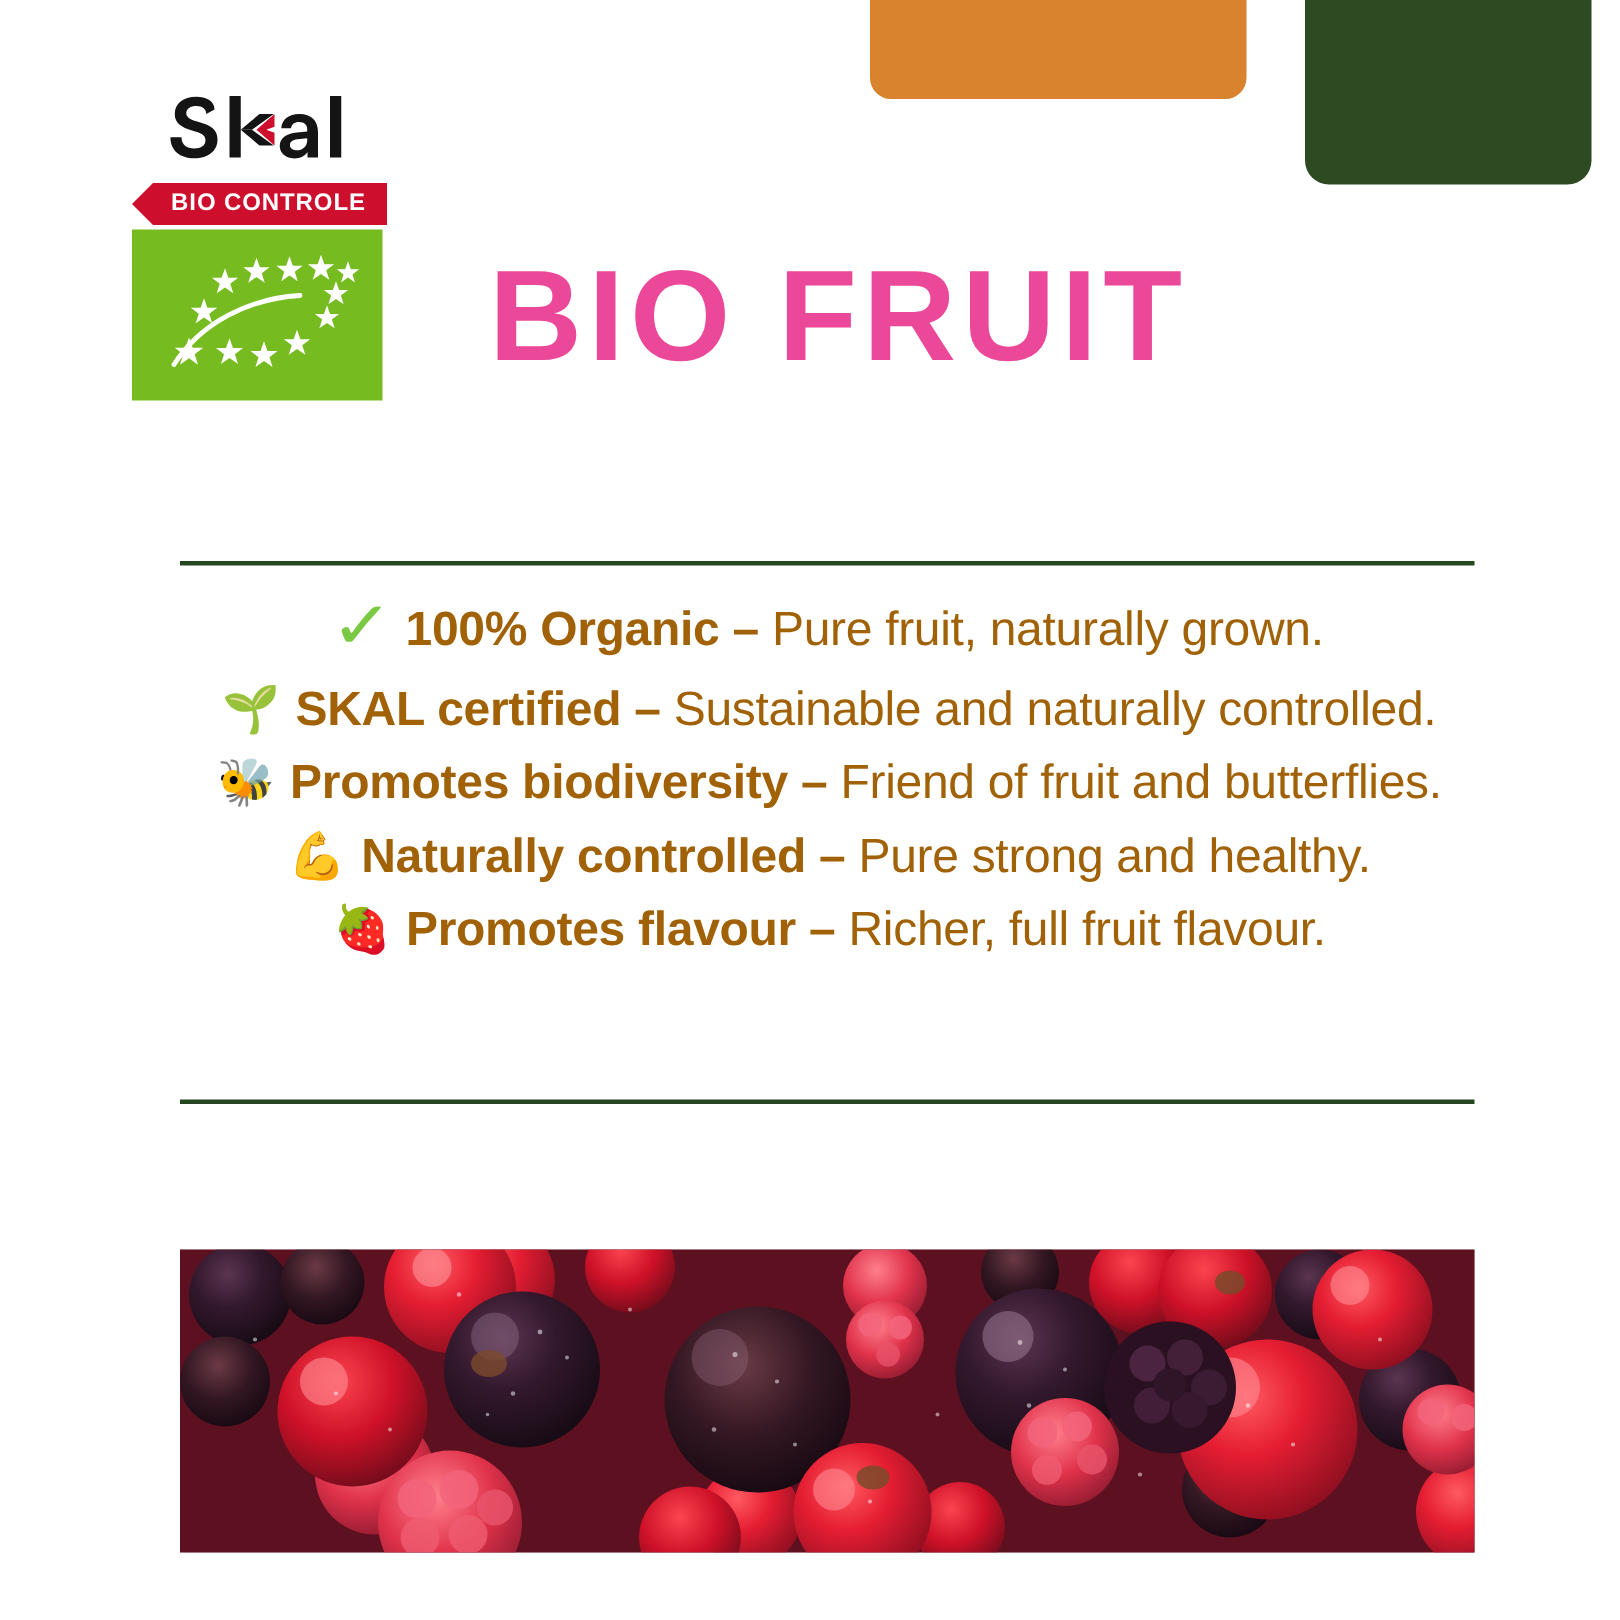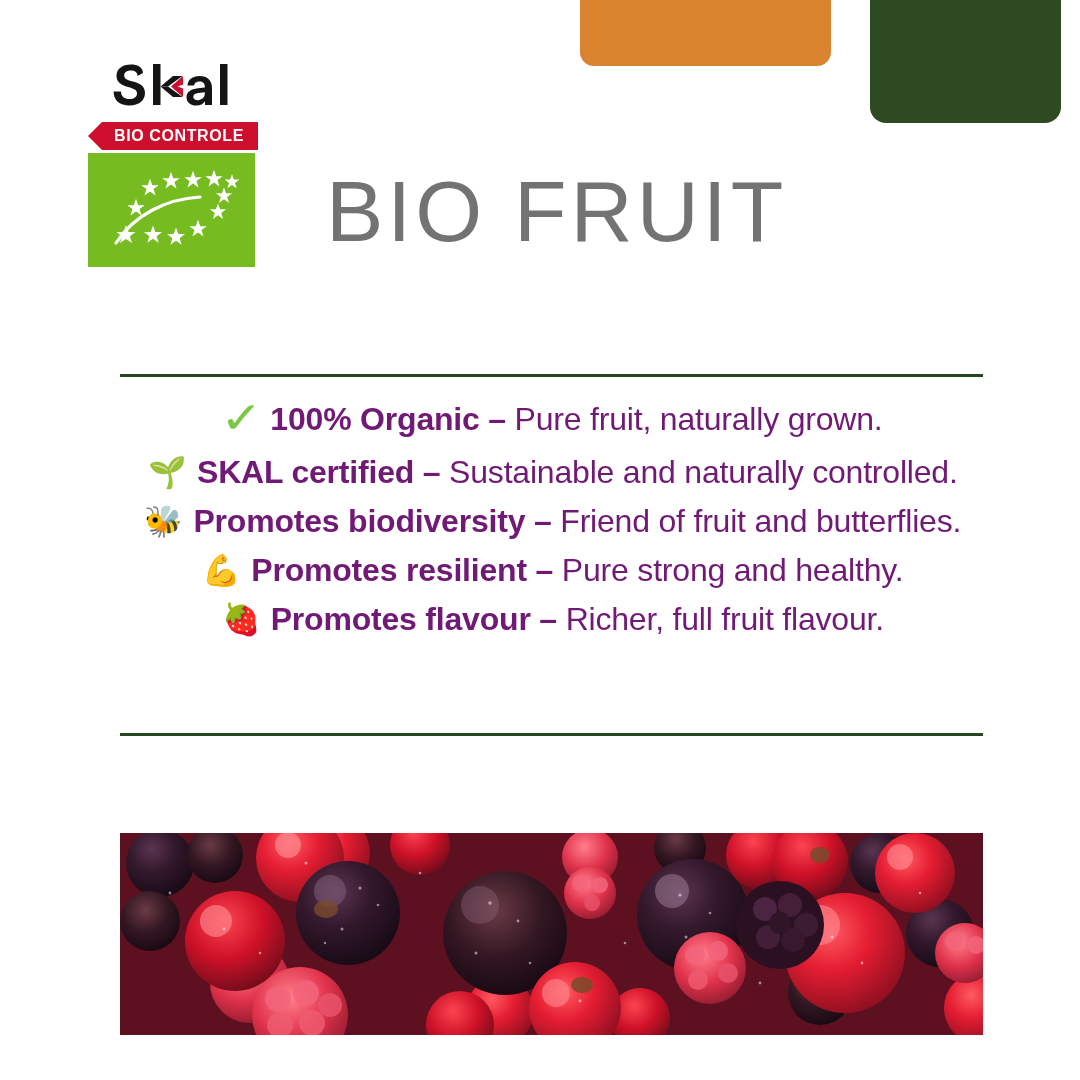--- a/index.html
+++ b/index.html
@@ -82,23 +82,23 @@
     overflow: hidden;
   }
   .eu-leaf svg { display: block; }
 
   
   .title {
     position: absolute;
     left: 313px;
     top: 168px;
     font-size: 86px;
-    font-weight: 400;
+    font-weight: 700;
     letter-spacing: 4px;
-    color: #737373;
+    color: #ec4899;
     line-height: 1;
     font-family: "Liberation Sans", sans-serif;
   }
 
   
   .divider {
     position: absolute;
     left: 107px;
     width: 863px;
     height: 3px;
@@ -132,21 +132,21 @@
     display: inline-block;
   }
   .feature-icon.check {
     color: #7AC943;
     font-size: 44px;
     font-weight: 500;
     transform: translateY(-2px) scaleX(1.15);
   }
   .feature-text {
     font-size: 32px;
-    color: #701a75;
+    color: #a16207;
     letter-spacing: -0.2px;
   }
   .feature-text .lead {
     font-weight: 800;
   }
   .feature-text .desc {
     font-weight: 400;
   }
 
   
@@ -246,21 +246,21 @@
       <span class="feature-icon">🐝</span>
       <span class="feature-text">
         <span class="lead">Promotes biodiversity –</span>
         <span class="desc">Friend of fruit and butterflies.</span>
       </span>
     </div>
 
     <div class="feature-row">
       <span class="feature-icon">💪</span>
       <span class="feature-text">
-        <span class="lead">Promotes resilient –</span>
+        <span class="lead">Naturally controlled –</span>
         <span class="desc">Pure strong and healthy.</span>
       </span>
     </div>
 
     <div class="feature-row">
       <span class="feature-icon">🍓</span>
       <span class="feature-text">
         <span class="lead">Promotes flavour –</span>
         <span class="desc">Richer, full fruit flavour.</span>
       </span>

